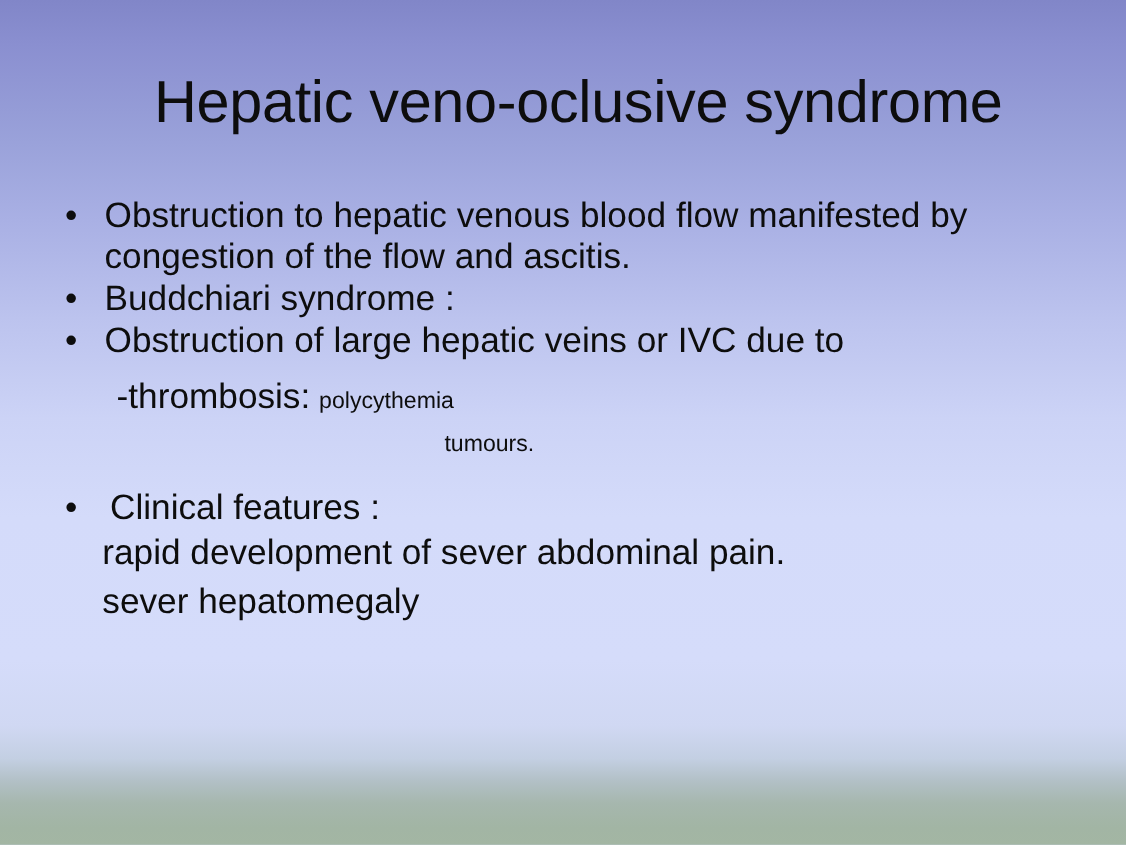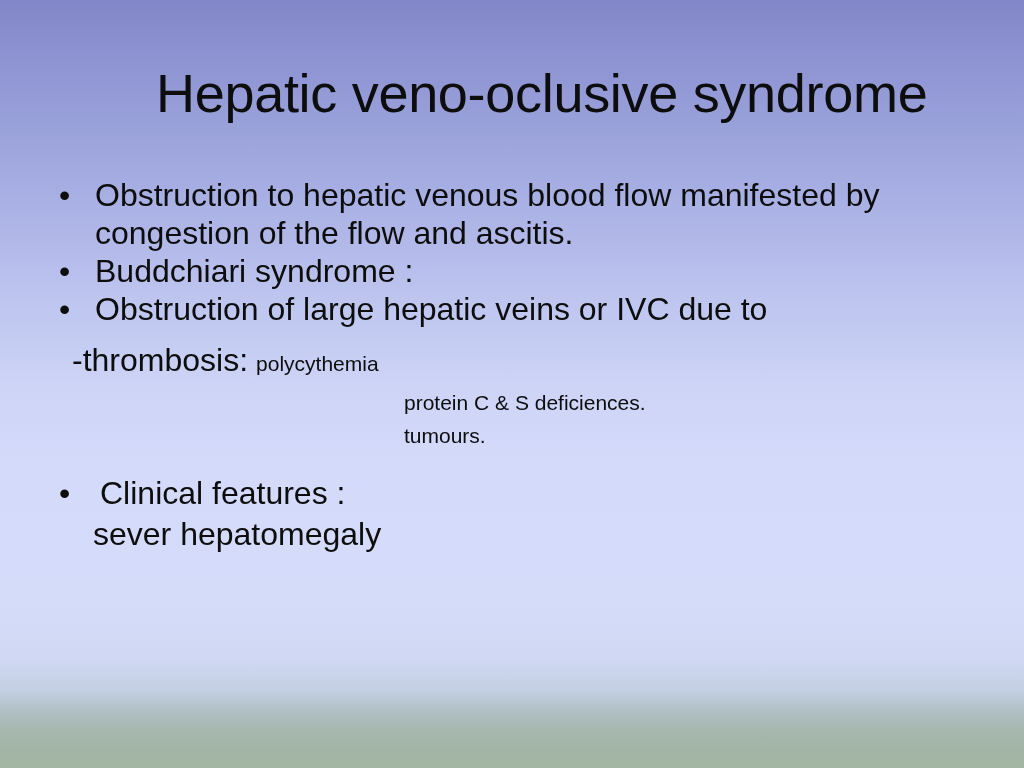--- a/index.html
+++ b/index.html
@@ -36,21 +36,21 @@
       #a2b5a4 752px,
       #a3b6a3 768px
     );
     color: #000000;
     overflow: hidden;
   }
 
   
   #title {
     position: absolute;
-    left: 156px;
+    left: 140px;
     top: 62px;
     width: 840px;
     font-size: 54px;
     line-height: 62px;
     font-weight: normal;
     letter-spacing: -0.3px;
     white-space: nowrap;
     color: #0d0d0d;
   }
 
@@ -84,21 +84,21 @@
 
   .plain-row {
     padding-left: 93px;
     font-size: 32px;
     line-height: 44px;
     color: #0d0d0d;
   }
 
   
   #thrombosis-line {
-    padding-left: 72px;
+    padding-left: 106px;
     margin-top: 12px;
     line-height: 40px;
     white-space: nowrap;
     color: #0d0d0d;
   }
   #thrombosis-line .big {
     font-size: 32px;
     vertical-align: baseline;
   }
   #thrombosis-line .small {
@@ -145,27 +145,27 @@
 
     <div class="bullet-row">
       <span class="dot">•</span>
       <span class="btext">Obstruction of large hepatic veins or IVC due to</span>
     </div>
 
     <div id="thrombosis-line">
       <span class="big">-thrombosis:</span><span class="small">polycythemia</span>
     </div>
 
-    <div class="sub-line sub-indent-b">protein C &amp; S deficiences.</div>
     <div class="sub-line sub-indent-b">tumours.</div>
 
     <div class="spacer-sm"></div>
 
     <div id="clinical-block">
       <div class="bullet-row">
         <span class="dot">•</span>
         <span class="btext">Clinical features :</span>
       </div>
+      <div class="plain-row">rapid development of sever abdominal pain.</div>
       <div class="plain-row">sever hepatomegaly</div>
     </div>
 
   </div>
 </div>
 
 </body></html>

